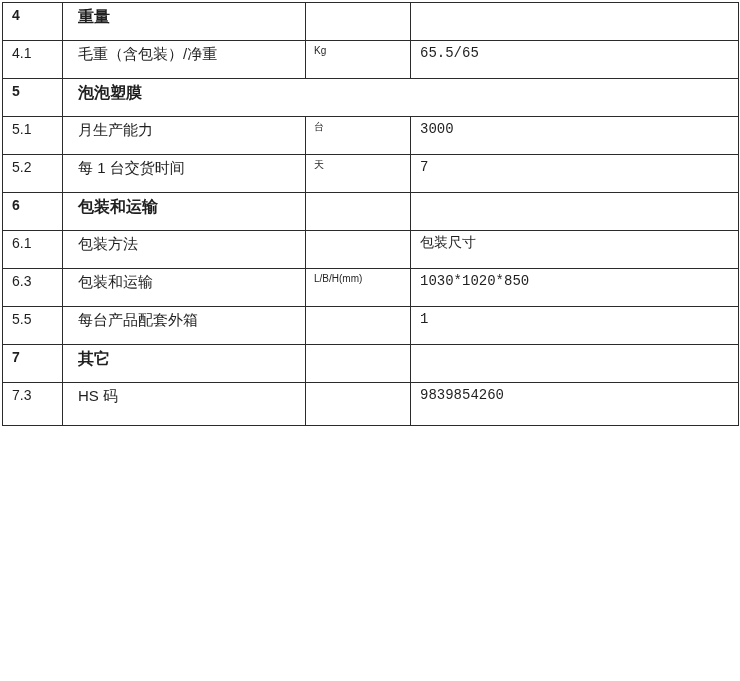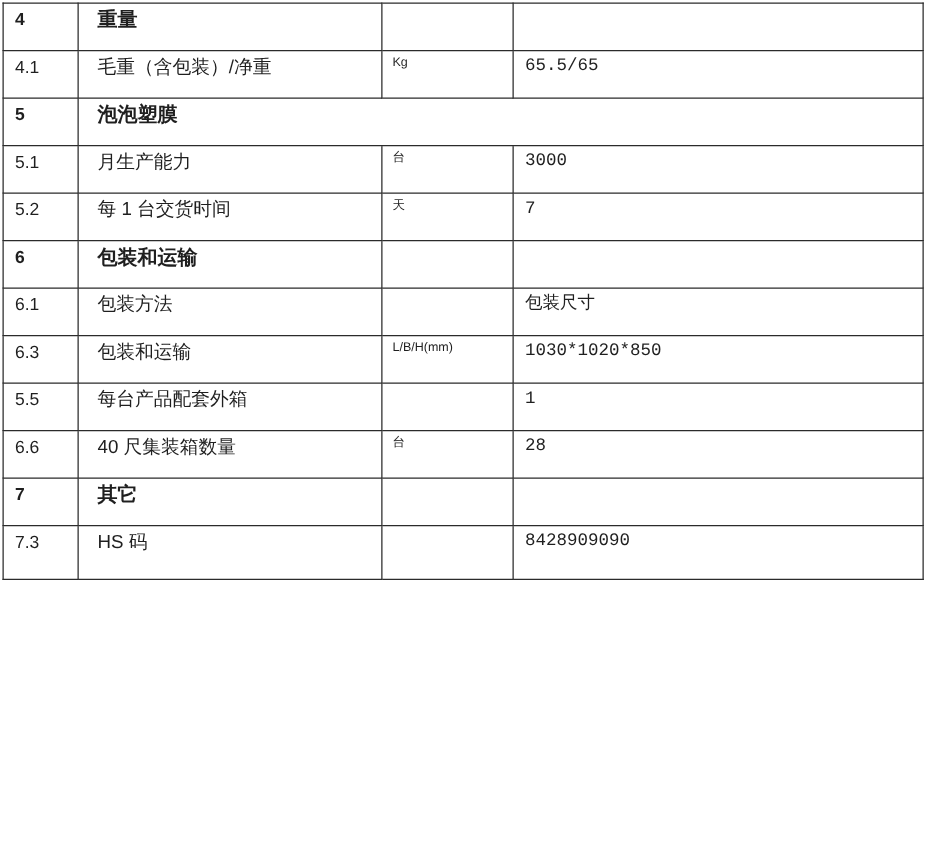--- a/index.html
+++ b/index.html
@@ -107,33 +107,27 @@
         <td class="c-label">包装和运输</td>
         <td class="c-unit">L/B/H(mm)</td>
         <td class="c-value">1030*1020*850</td>
       </tr>
       <tr>
         <td class="c-no">5.5</td>
         <td class="c-label">每台产品配套外箱</td>
         <td class="c-unit"></td>
         <td class="c-value">1</td>
       </tr>
-      <tr>
-        <td class="c-no">6.6</td>
-        <td class="c-label">40 尺集装箱数量</td>
-        <td class="c-unit">台</td>
-        <td class="c-value">28</td>
-      </tr>
       <tr class="section">
         <td class="c-no">7</td>
         <td class="c-label">其它</td>
         <td class="c-unit"></td>
         <td class="c-value"></td>
       </tr>
       <tr class="tall">
         <td class="c-no">7.3</td>
         <td class="c-label">HS 码</td>
         <td class="c-unit"></td>
-        <td class="c-value">8428909090</td>
+        <td class="c-value">9839854260</td>
       </tr>
     </tbody>
   </table>
 </div>
 
 </body></html>

